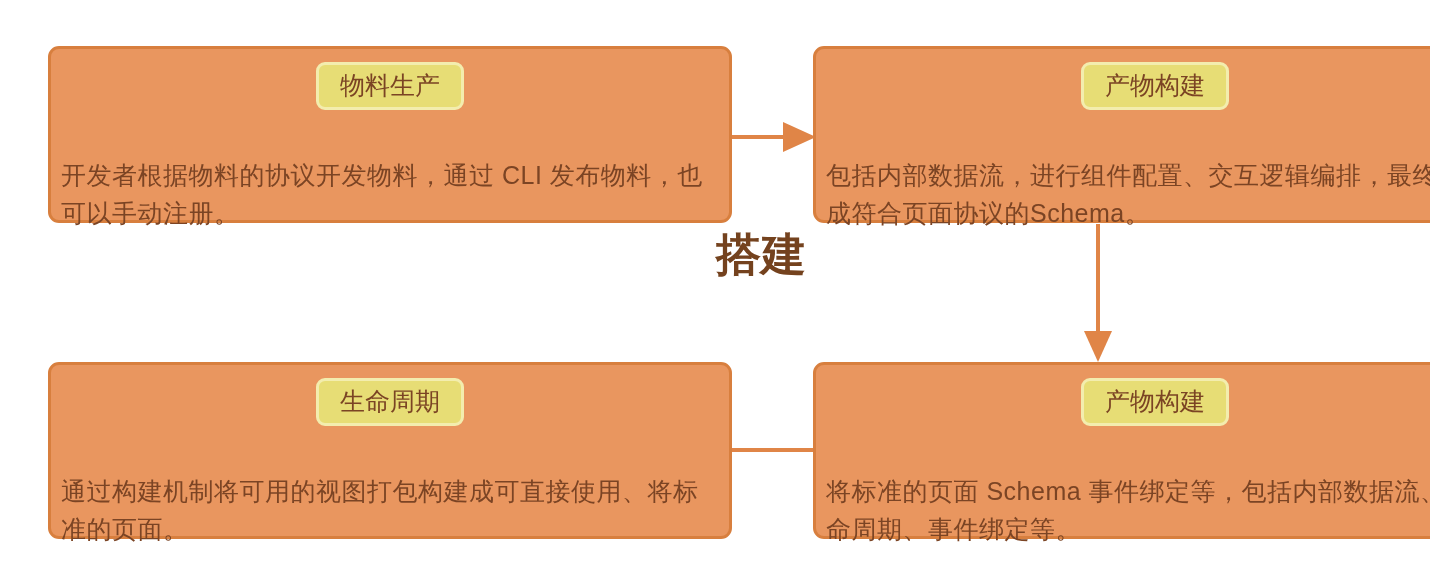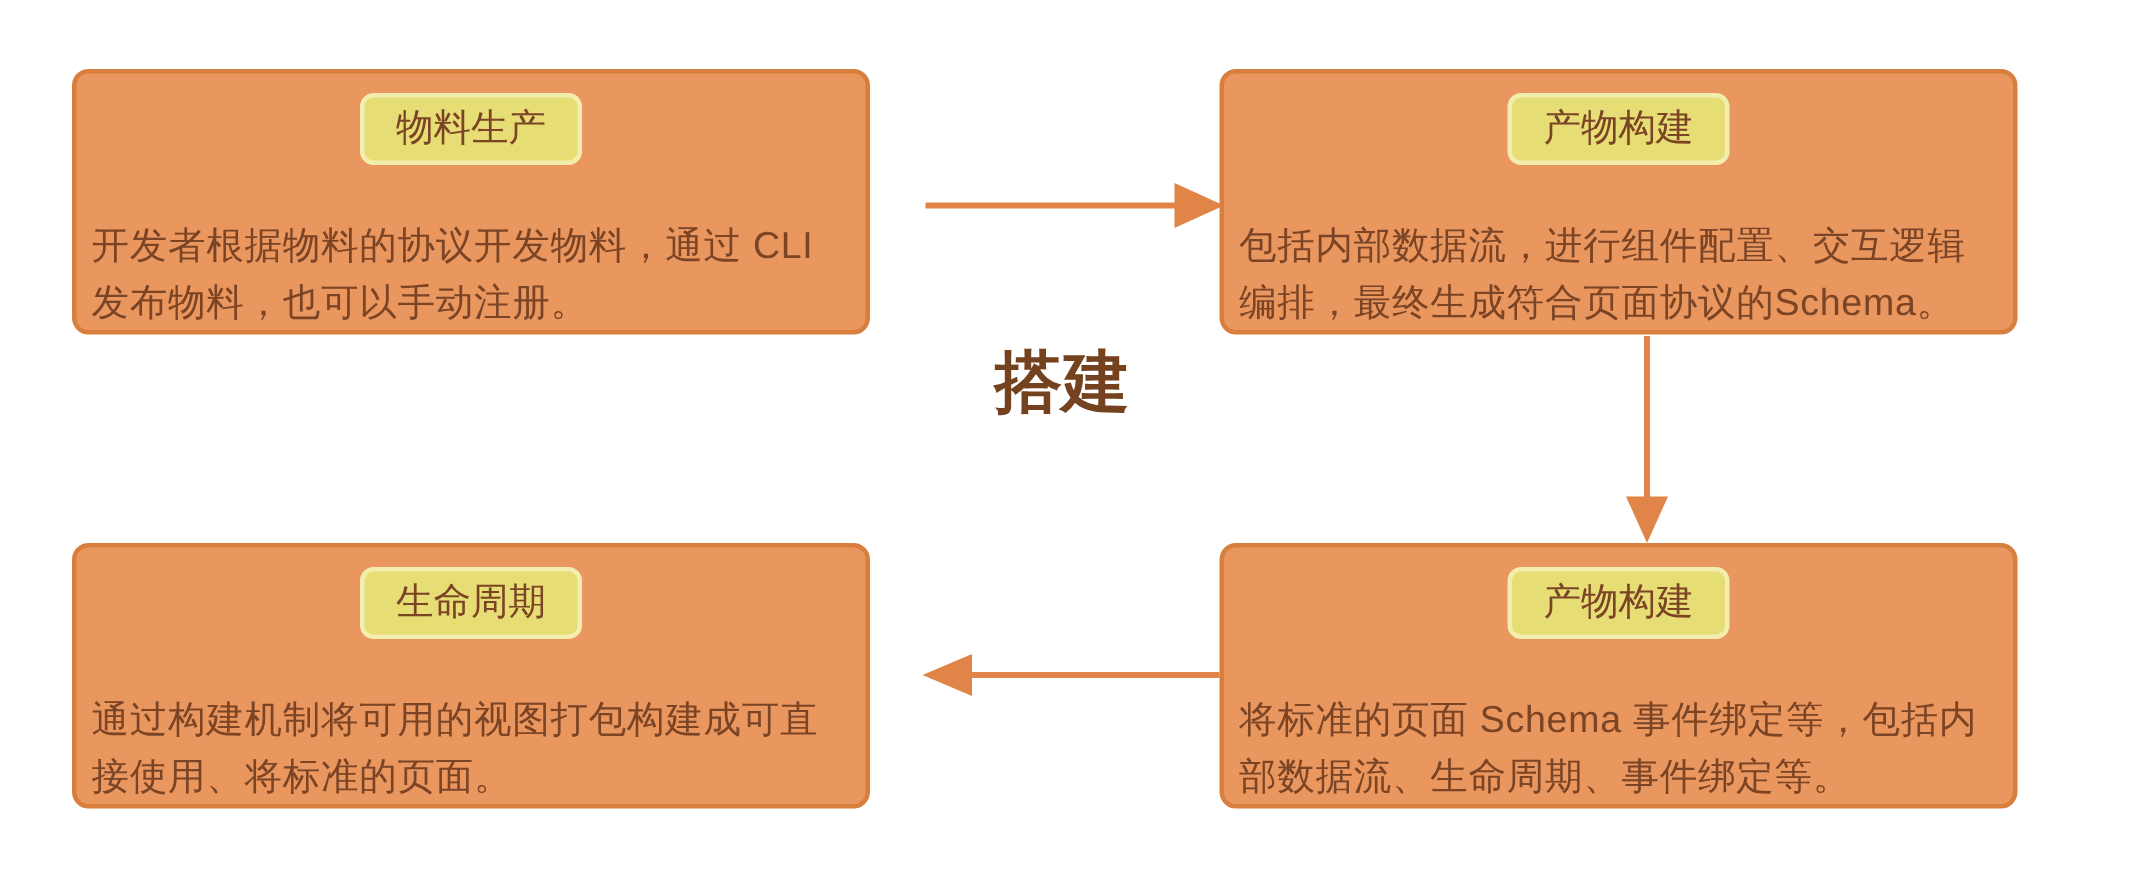--- a/index.html
+++ b/index.html
@@ -9,21 +9,21 @@
   }
   .stage {
     position: relative;
     width: 1430px;
     height: 586px;
     background: var(--background, #fff);
     overflow: hidden;
   }
   .flow-box {
     position: absolute;
-    width: 532px;
+    width: 684px;
     height: 177px;
     box-sizing: border-box;
     background: var(--box-fill);
     border: 3px solid var(--box-border);
     border-radius: 11px;
   }
   .flow-box.pos-tl { left: 48px;  top: 46px; }
   .flow-box.pos-tr { left: 813px; top: 46px; }
   .flow-box.pos-br { left: 813px; top: 362px; }
   .flow-box.pos-bl { left: 48px;  top: 362px; }
@@ -35,39 +35,39 @@
     box-sizing: border-box;
     background: var(--badge-fill);
     border: 3px solid var(--badge-border);
     border-radius: 9px;
     color: var(--text-brown);
     font-size: 25px;
     line-height: 30px;
     white-space: nowrap;
   }
   .box-desc {
-    margin: 35px 0 0;
+    margin: 46px 0 0;
     padding: 0 10px;
     color: var(--text-brown);
     font-size: 25px;
     line-height: 38px;
     letter-spacing: 0.5px;
   }
   .center-title {
     position: absolute;
     left: 610px;
     top: 221px;
     width: 196px;
     text-align: center;
     color: var(--title-brown);
     font-size: 45px;
     font-weight: 700;
     line-height: 67px;
   }
-  .center-title span { display: block; }
+  .center-title span { display: block; text-align: right; }
   svg.arrow-layer {
     position: absolute;
     left: 0; top: 0;
     pointer-events: none;
   }
 </style>
 </head>
 <body>
 
 <div class="stage">

